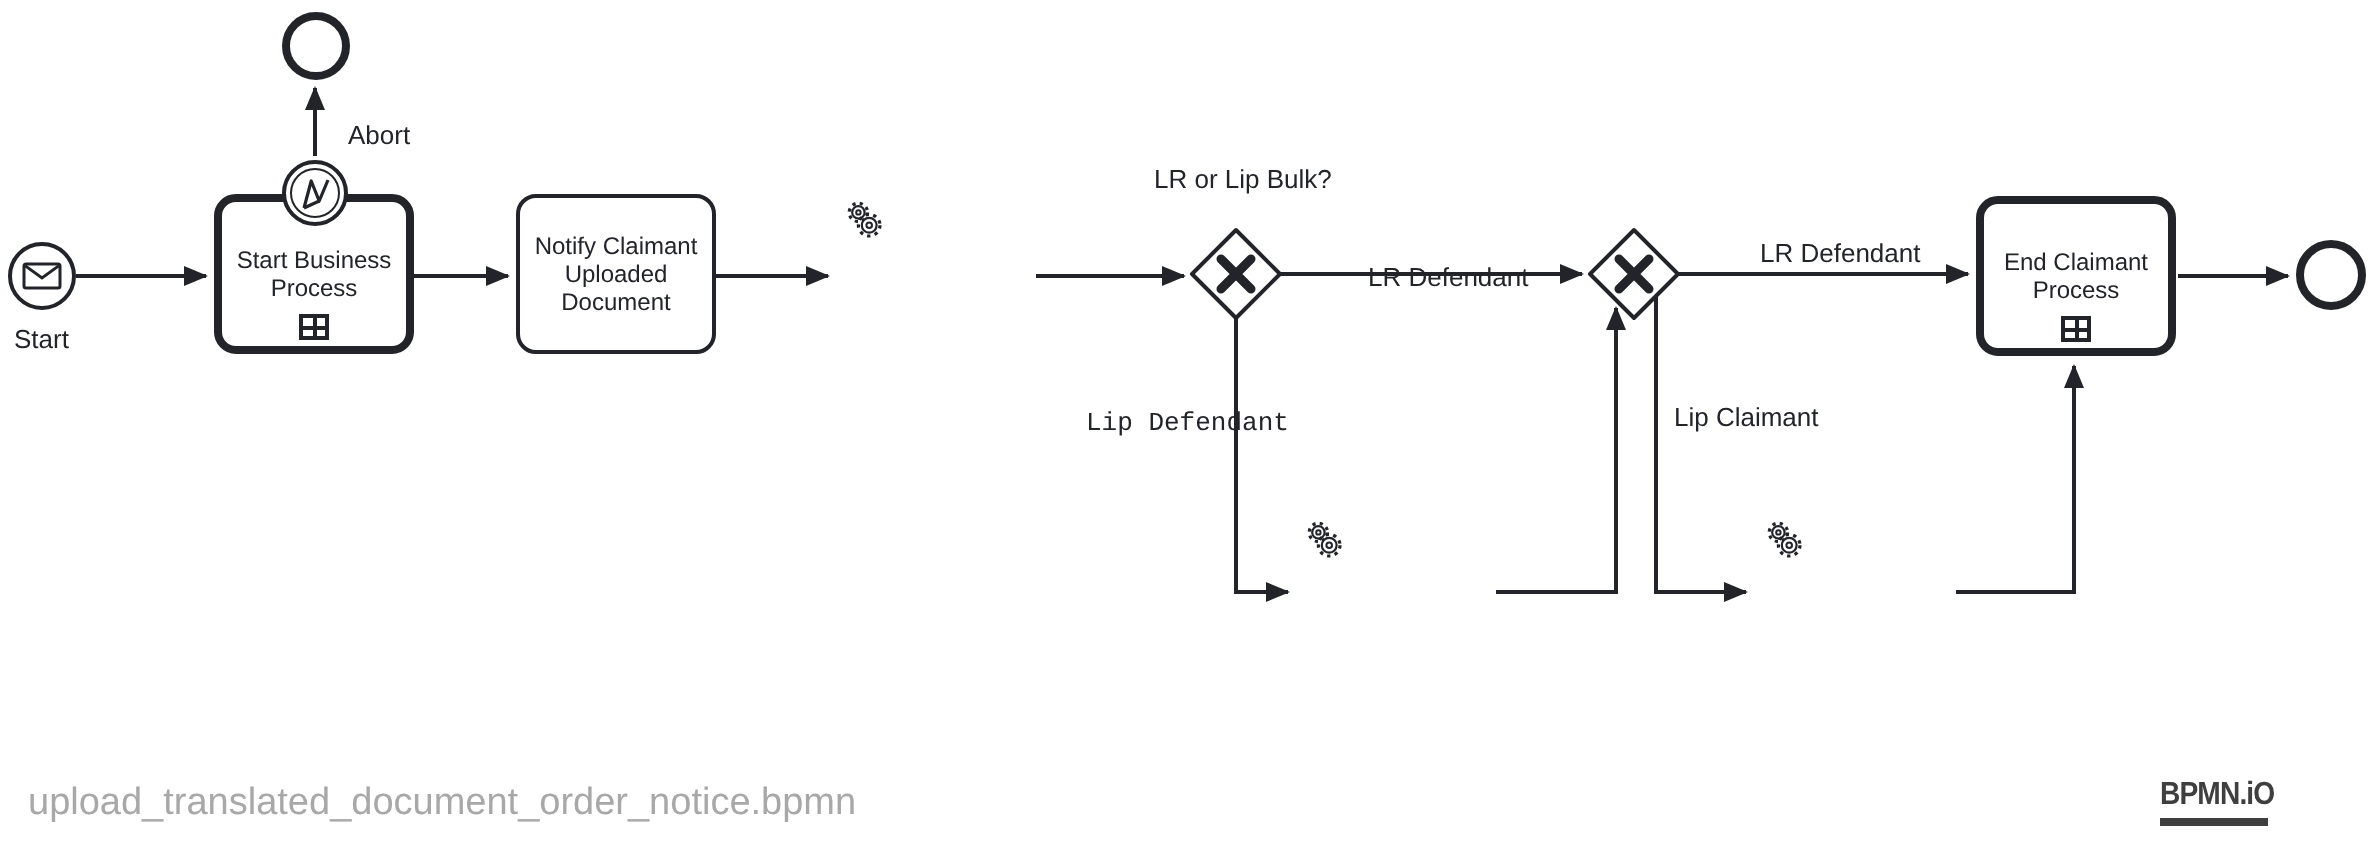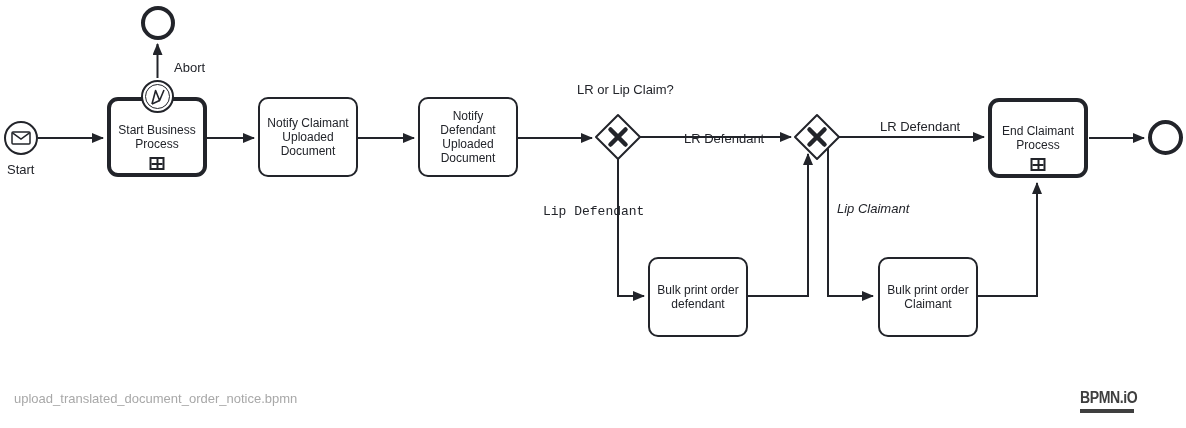--- a/index.html
+++ b/index.html
@@ -51,21 +51,21 @@
     border:2px solid var(--ink); background:#fff; box-sizing:border-box; z-index:3;
     display:flex; align-items:center; justify-content:center;
   }
   .boundary .inner {
     position:absolute; inset:2px; border:1.5px solid var(--ink); border-radius:50%;
   }
 
   .lbl { position:absolute; font-size:13px; white-space:nowrap; z-index:4; color:var(--ink); }
 
   .filename {
-    position:absolute; left:14px; top:391px; font-size:13px; color:var(--gray); z-index:4;
+    position:absolute; left:14px; top:391px; font-size:19px; color:var(--gray); z-index:4;
   }
   .brand { position:absolute; left:1080px; top:389px; z-index:4; }
   .brand .brand-text {
     font-size:16px; font-weight:bold; color:var(--logo); letter-spacing:-0.5px;
     transform:scaleX(0.88); transform-origin:left center; white-space:nowrap;
   }
   .brand .brand-bar { width:54px; height:4px; background:var(--logo); margin-top:2px; }
 </style>
 </head>
 <body>
@@ -145,42 +145,33 @@
     <svg width="18" height="18" viewBox="-9 -9 18 18">
       <polyline points="-6,7 -2.4,-6.5 1.6,3.5 6,-7" class="icon-stroke" stroke-width="1.6" stroke-linejoin="round"></polyline>
       <polyline points="-6,7 1.6,3.5" class="icon-stroke" stroke-width="1.6"></polyline>
     </svg>
   </div>
 
   <div class="task" style="left:258px; top:97px;">
     <span>Notify Claimant Uploaded Document</span>
   </div>
 
-  <div class="task" style="left:418px; top:97px;">
-    <span>Notify Defendant Uploaded Document</span>
-  </div>
 
-  <div class="task" style="left:648px; top:257px;">
-    <span>Bulk print order defendant</span>
-  </div>
 
-  <div class="task" style="left:878px; top:257px;">
-    <span>Bulk print order Claimant</span>
-  </div>
 
   <div class="task call" style="left:988px; top:98px;">
     <span>End Claimant Process</span>
     <span class="plus-marker"></span>
   </div>
 
-  <div class="lbl" style="left:577px; top:82px;">LR or Lip Claim?</div>
+  <div class="lbl" style="left:577px; top:82px;">LR or Lip Bulk?</div>
   <div class="lbl" style="left:684px; top:131px;">LR Defendant</div>
   <div class="lbl" style="left:543px; top:204px;font-family:Liberation Mono, monospace;">Lip Defendant</div>
   <div class="lbl" style="left:880px; top:119px;">LR Defendant</div>
-  <div class="lbl" style="left:837px; top:201px;font-style:italic;">Lip Claimant</div>
+  <div class="lbl" style="left:837px; top:201px;">Lip Claimant</div>
 
   <div class="filename">upload_translated_document_order_notice.bpmn</div>
 
   <div class="brand">
     <div class="brand-text">BPMN.iO</div>
     <div class="brand-bar"></div>
   </div>
 
 </div>
 

